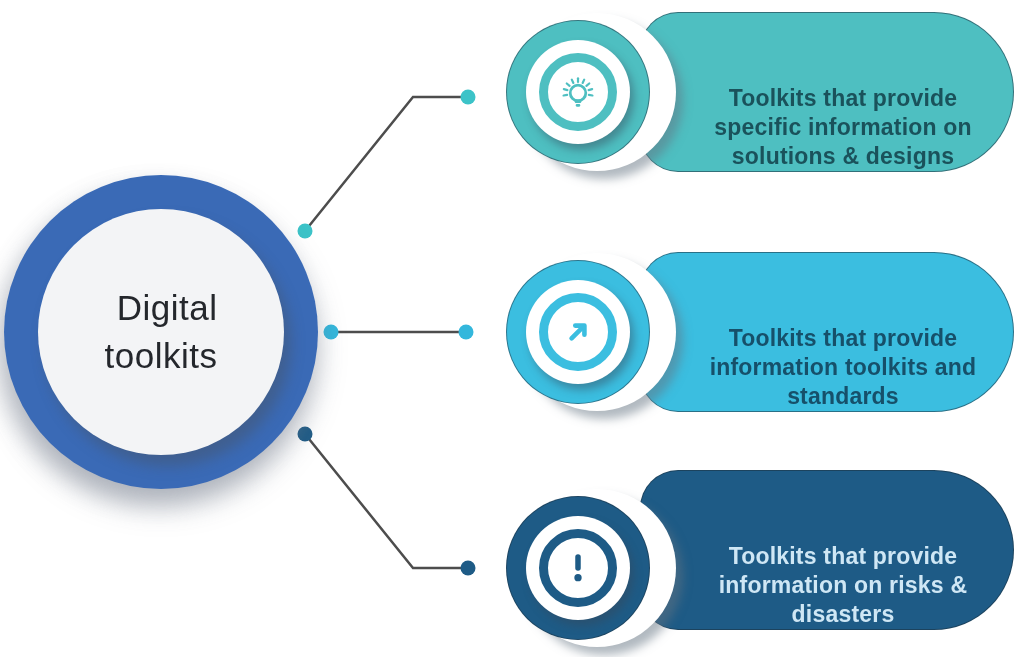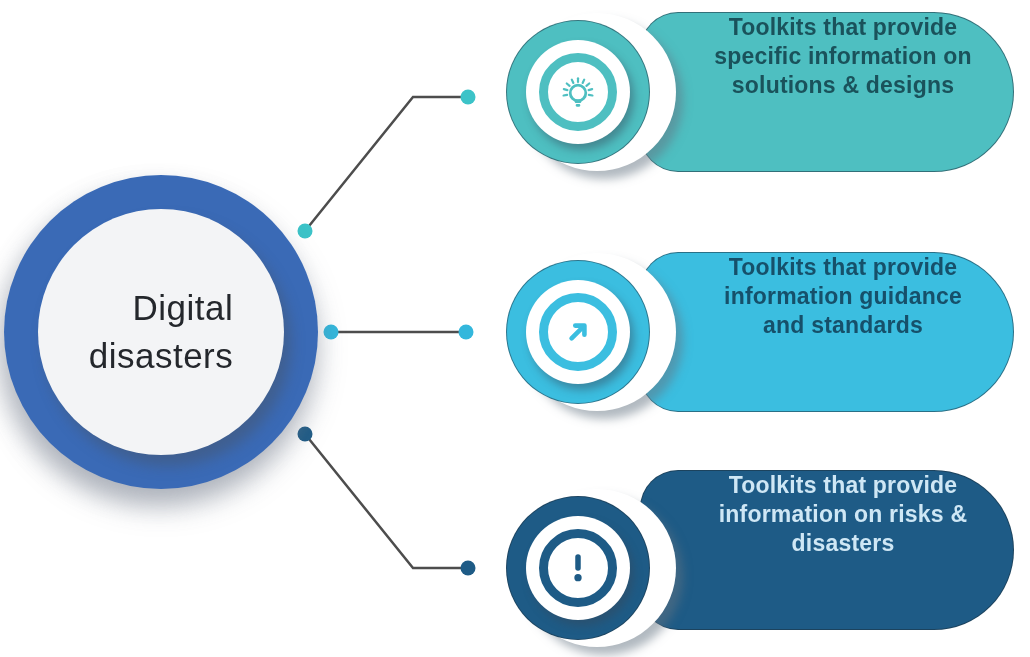--- a/index.html
+++ b/index.html
@@ -27,21 +27,21 @@
     letter-spacing:.5px;text-align:right;
   }
 
   
   .row{position:absolute;left:0;top:0;width:1030px;height:0;z-index:1;}
   .card{
     position:absolute;left:640px;width:374px;height:160px;box-sizing:border-box;
     background:var(--accent);
     border:1.5px solid rgba(28,48,62,.55);
     border-radius:38px 80px 80px 38px;
-    display:flex;align-items:flex-start;justify-content:center;
+    display:flex;align-items:flex-end;justify-content:center;
     padding:0 30px 0 62px;
   }
   .card-label{
     color:var(--text-color);font-size:23px;line-height:29px;font-weight:700;
     letter-spacing:.2px;text-align:center;
   }
   .crescent{
     position:absolute;left:518px;width:158px;height:158px;border-radius:50%;
     background:#ffffff;
     box-shadow:7px 8px 10px rgba(100,115,130,.5);
@@ -85,21 +85,21 @@
       <polyline points="305,434 413,568 468,568" fill="none" stroke-width="2.5" stroke="#4d4d4d"></polyline>
       <circle cx="305" cy="434" r="7.5" fill="#1e5b86"></circle>
       <circle cx="468" cy="568" r="7.5" fill="#1e5b86"></circle>
     </g>
   </svg>
 
   <div class="center-circle">
     <div class="center-inner">
       <div class="center-title">
         <div>Digital</div>
-        <div>disasters</div>
+        <div>toolkits</div>
       </div>
     </div>
   </div>
 
   <div class="row" style="--accent: #4ebfc1; --text-color: #1a525b;">
     <div class="card" style="top:12px;">
       <span class="card-label">Toolkits that provide specific information on solutions &amp; designs</span>
     </div>
     <div class="crescent" style="top:13px;"></div>
     <div class="badge-outer" style="top:20px;">
@@ -121,21 +121,21 @@
             <rect x="20.5" y="32.5" width="7" height="3.4" rx="1" fill="currentColor"></rect>
             <rect x="21.5" y="37.2" width="5" height="2.8" rx="1.2" fill="currentColor"></rect>
           </svg>
         </div>
       </div>
     </div>
   </div>
 
   <div class="row" style="--accent: #3bbee0; --text-color: #16506a;">
     <div class="card" style="top:252px;">
-      <span class="card-label">Toolkits that provide information guidance and standards</span>
+      <span class="card-label">Toolkits that provide information toolkits and standards</span>
     </div>
     <div class="crescent" style="top:253px;"></div>
     <div class="badge-outer" style="top:260px;">
       <div class="badge-white">
         <div class="badge-ring">
           <svg class="icon-svg" width="44" height="44" viewBox="0 0 48 48">
             <g stroke="currentColor" stroke-width="5" stroke-linecap="round" stroke-linejoin="round" fill="none">
               <line x1="17" y1="31" x2="29" y2="19"></line>
               <polyline points="21,17 31,17 31,27"></polyline>
             </g>

